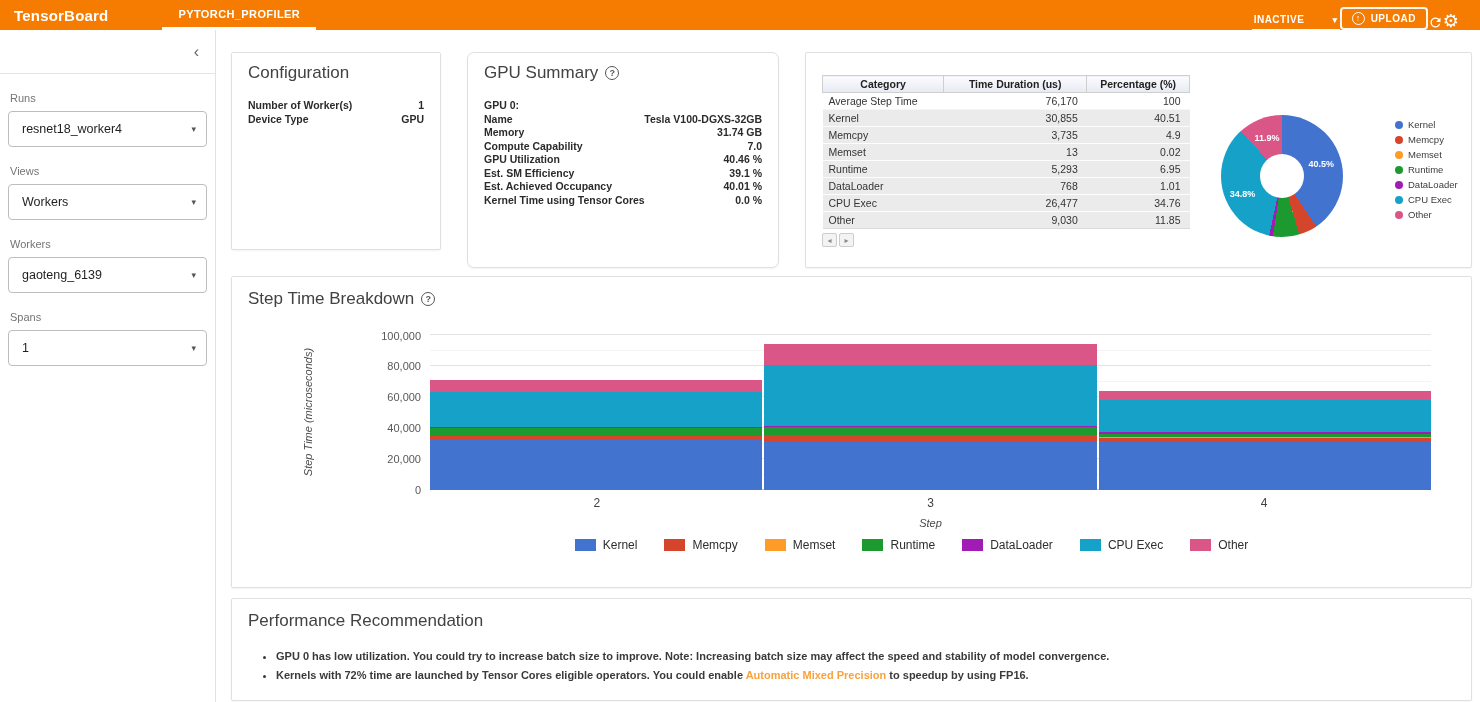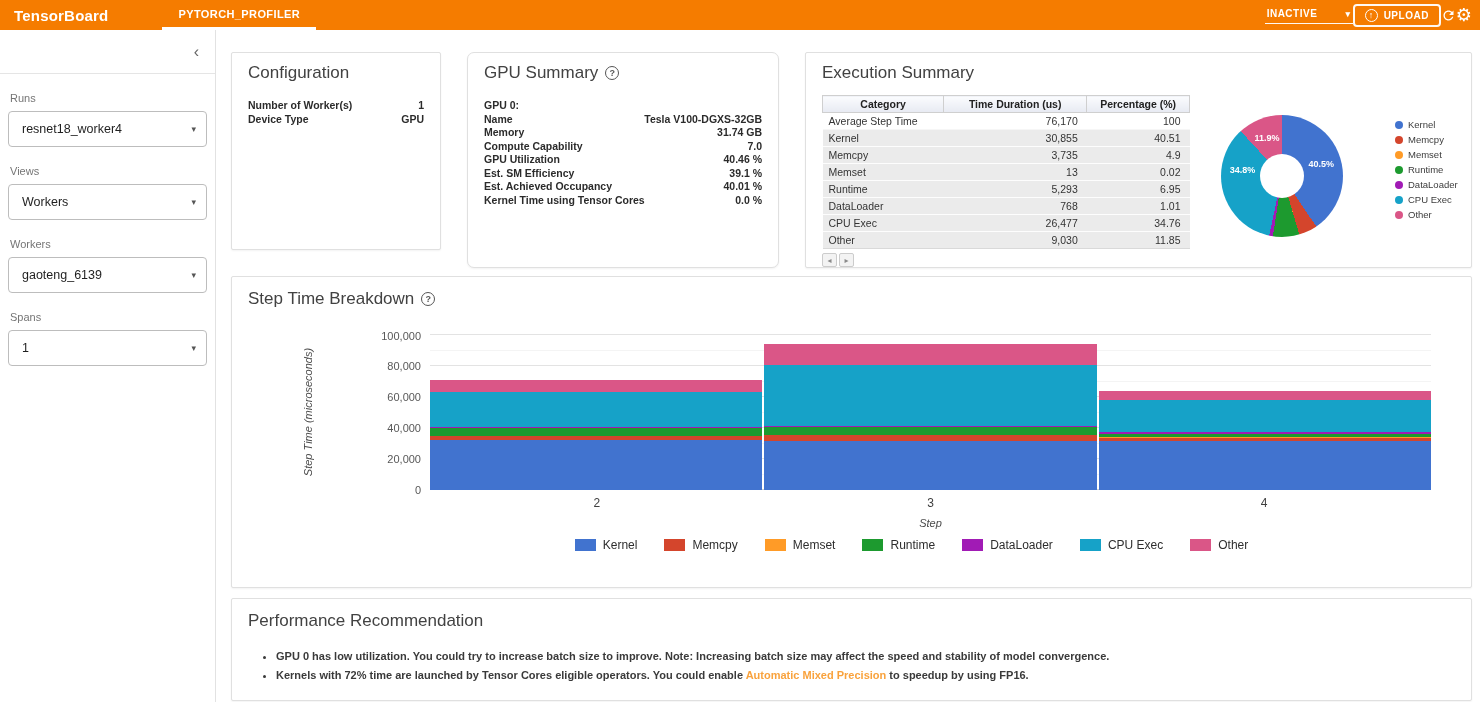--- a/index.html
+++ b/index.html
@@ -8,21 +8,21 @@
   .page { position:relative; width:1480px; height:702px; }
 
   
   .topbar { position:absolute; top:0; left:0; right:0; height:30px;
     background:#f57c00; display:flex; align-items:stretch; color:#fff; z-index:5; }
   .brand { display:flex; align-items:center; padding:0 16px 0 14px;
     font-size:15px; font-weight:700; letter-spacing:.2px; cursor:pointer; }
   .tab { display:flex; align-items:center; margin-left:38px; padding:0 16px;
     font-size:11px; font-weight:700; letter-spacing:.4px;
     border-bottom:3px solid #fff; cursor:pointer; }
-  .topbar-right { margin-left:auto; display:flex; align-items:center; padding-right:8px; }
+  .topbar-right { margin-left:auto; display:flex; align-items:flex-end; padding-right:21px; }
   .status-select { display:flex; align-items:center; justify-content:space-between;
     width:88px; padding:2px 2px 4px 2px; border-bottom:1px solid rgba(255,255,255,.95);
     font-size:10px; font-weight:700; letter-spacing:.5px; cursor:pointer; }
   .caret { font-size:9px; color:#fff; }
   .upload-btn { display:flex; align-items:center; gap:6px; background:transparent;
     border:2px solid rgba(255,255,255,.95); border-radius:4px; color:#fff;
     font-family:inherit; font-size:10px; font-weight:700; letter-spacing:.5px;
     padding:3px 10px; cursor:pointer; }
   .up-icon { display:inline-flex; align-items:center; justify-content:center;
     width:13px; height:13px; border:1.5px solid #fff; border-radius:50%;
@@ -235,21 +235,20 @@
               </div>
               <div class="kv-row">
                 <span>Kernel Time using Tensor Cores</span>
                 <span>0.0 %</span>
               </div>
             </div>
         </div>
       </section>
 
       <section class="card card-exec">
-        <h2 class="card-title">Execution Summary</h2>
         <div class="exec-table-wrap">
           <table class="exec">
             <thead>
               <tr>
                 <th style="width:33%">Category</th>
                 <th style="width:39%">Time Duration (us)</th>
                 <th style="width:28%">Percentage (%)</th>
               </tr>
             </thead>
             <tbody id="exec-tbody">
@@ -296,21 +295,21 @@
               </tbody>
           </table>
           <div class="pager" id="exec-pager">
               <button>◂</button>
               <button>▸</button>
             </div>
         </div>
         <div class="donut" id="donut" style="background: conic-gradient(rgb(65, 115, 207) 0%, rgb(65, 115, 207) 40.51%, rgb(212, 69, 44) 40.51%, rgb(212, 69, 44) 45.41%, rgb(255, 155, 39) 45.41%, rgb(255, 155, 39) 45.43%, rgb(29, 154, 47) 45.43%, rgb(29, 154, 47) 52.38%, rgb(161, 27, 181) 52.38%, rgb(161, 27, 181) 53.39%, rgb(22, 162, 200) 53.39%, rgb(22, 162, 200) 88.15%, rgb(218, 86, 135) 88.15%, rgb(218, 86, 135) 100%);">
           <div class="donut-hole"></div>
         <div class="donut-label" style="left: 100.191px; top: 48.9567px;">40.5%</div>
-            <div class="donut-label" style="left: 21.4396px; top: 55px;">34.8%</div>
+            <div class="donut-label" style="left: 21.4396px; top: 79px;">34.8%</div>
             <div class="donut-label" style="left: 46.0867px; top: 22.8085px;">11.9%</div>
           </div>
         <div class="pie-legend" id="pie-legend">
             <div class="pie-legend-item">
               <span class="pie-dot" style="background: rgb(65, 115, 207);"></span>
               <span class="pie-legend-label">Kernel</span>
             </div>
             <div class="pie-legend-item">
               <span class="pie-dot" style="background: rgb(212, 69, 44);"></span>
               <span class="pie-legend-label">Memcpy</span>

